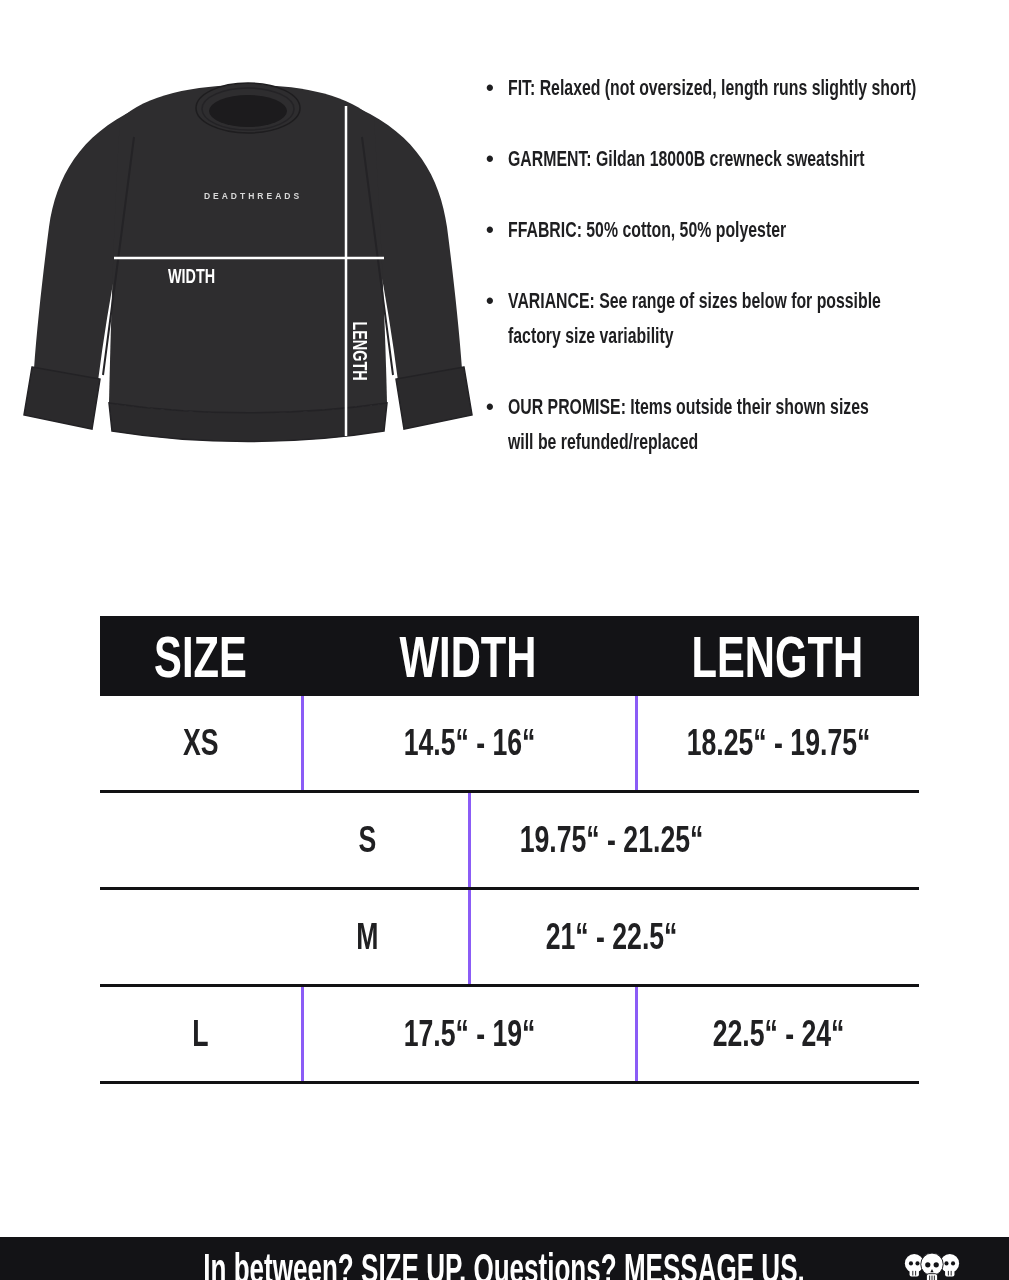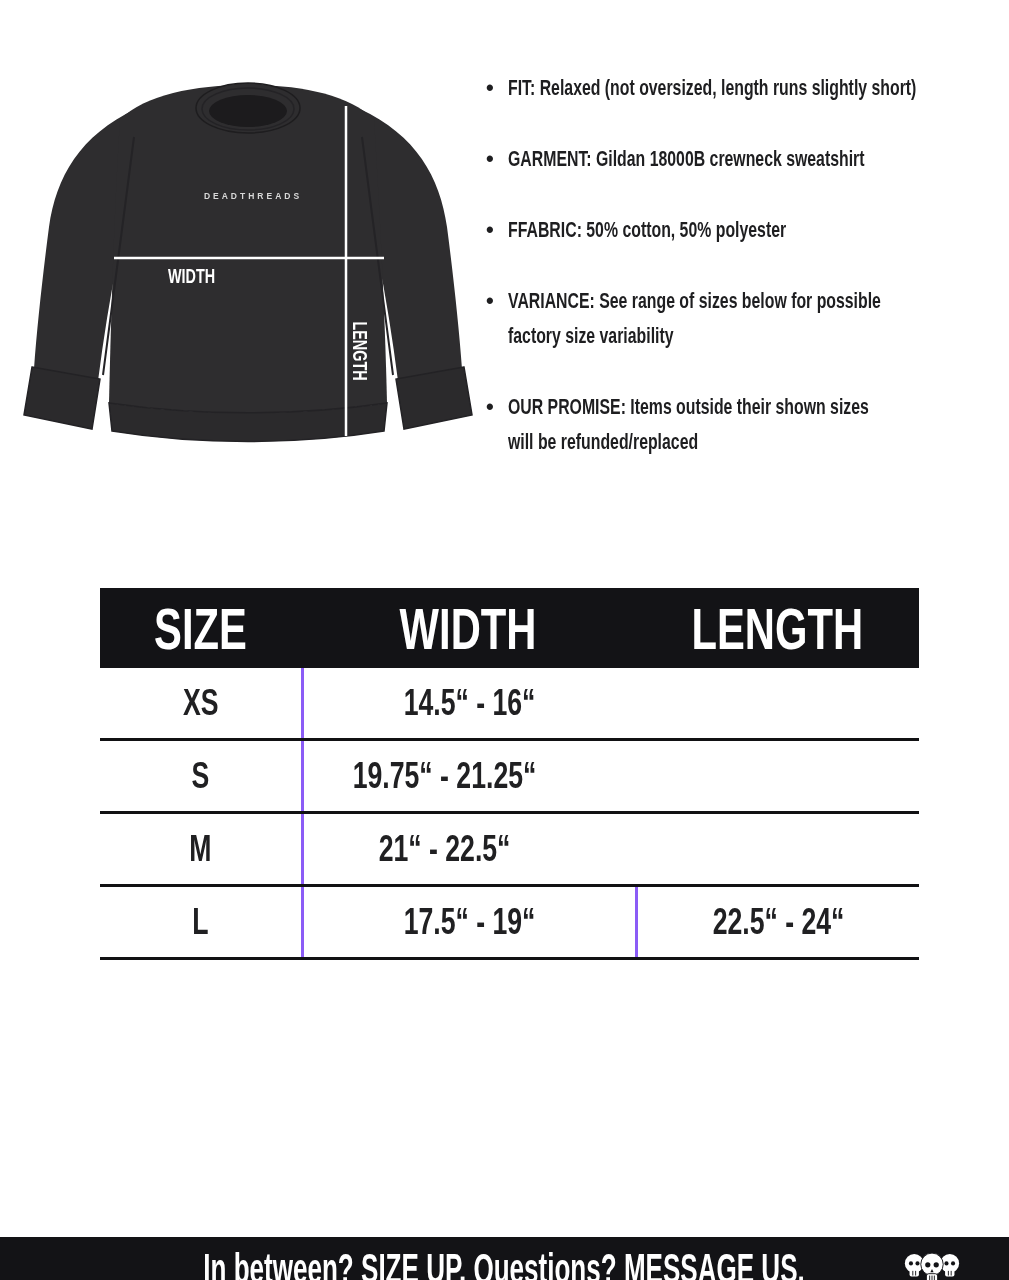--- a/index.html
+++ b/index.html
@@ -15,23 +15,23 @@
   
   .specs { position:absolute; left:486px; top:70px; width:620px; margin:0; padding:0; list-style:none; }
   .specs li { display:flex; margin:0 0 36px 0; font-size:22px; font-weight:700; line-height:35px; }
   .specs .bullet { width:22px; flex:0 0 22px; }
   .spec-text {
     display:inline-block; width:700px; white-space:pre-line;
     transform:scaleX(0.72); transform-origin:0 0;
   }
 
   
-  .size-table { position:absolute; left:100px; top:588px; width:819px; }
+  .size-table { position:absolute; left:100px; top:616px; width:819px; }
   .t-head { display:flex; height:80px; background:#131316; }
-  .t-row  { display:flex; height:73px; border-bottom:3px solid #111113; box-sizing:border-box; }
+  .t-row  { display:flex; height:97px; border-bottom:3px solid #111113; box-sizing:border-box;justify-content:center; }
   .c1 { width:201px; } .c2 { width:334px; } .c3 { width:284px; }
   .cell { display:flex; align-items:center; justify-content:center; box-sizing:border-box; }
   .t-row .c2, .t-row .c3 { border-left:3px solid #8b5cf6; }
   .t-head .cell { color:#ffffff; font-size:58px; font-weight:700; }
   .t-row  .cell { color:#202022; font-size:37px; font-weight:700; }
   .cx { display:inline-block; transform:scaleX(0.72); transform-origin:50% 50%; white-space:nowrap; }
 
   
   .footer-bar {
     position:absolute; left:0; top:1217px; width:1009px; height:63px;
@@ -114,20 +114,23 @@
           <span class="cx">LENGTH</span>
         </div>
     </div>
     <div class="t-row">
       <div class="cell c1">
           <span class="cx">XS</span>
         </div>
       <div class="cell c2">
           <span class="cx">14.5“ - 16“</span>
         </div>
+      <div class="cell c3">
+          <span class="cx">18.25“ - 19.75“</span>
+        </div>
     </div>
     <div class="t-row">
       <div class="cell c1">
           <span class="cx">S</span>
         </div>
       <div class="cell c3">
           <span class="cx">19.75“ - 21.25“</span>
         </div>
     </div>
     <div class="t-row">

